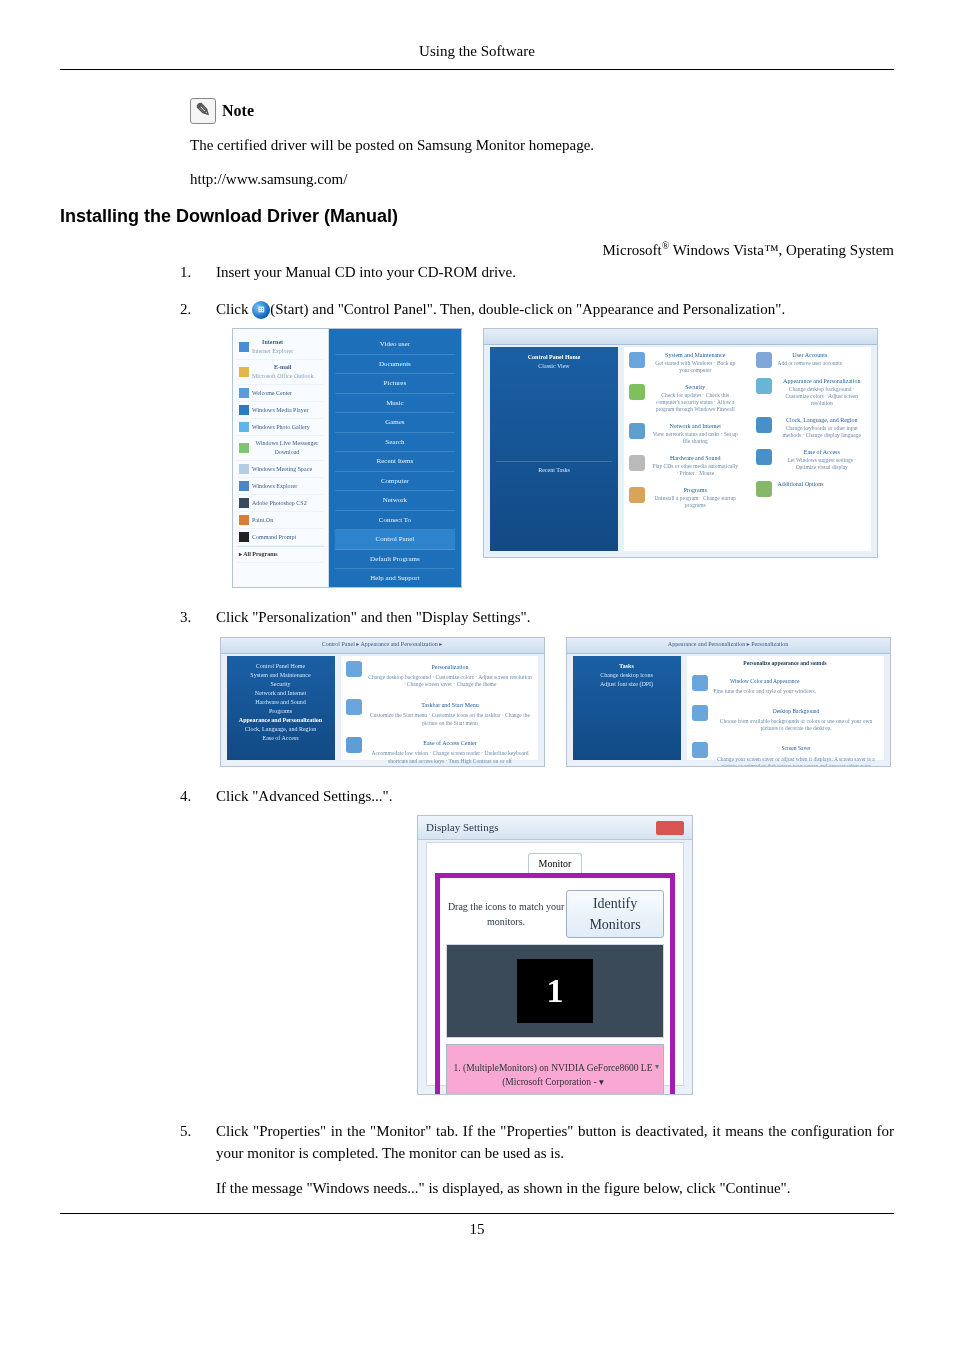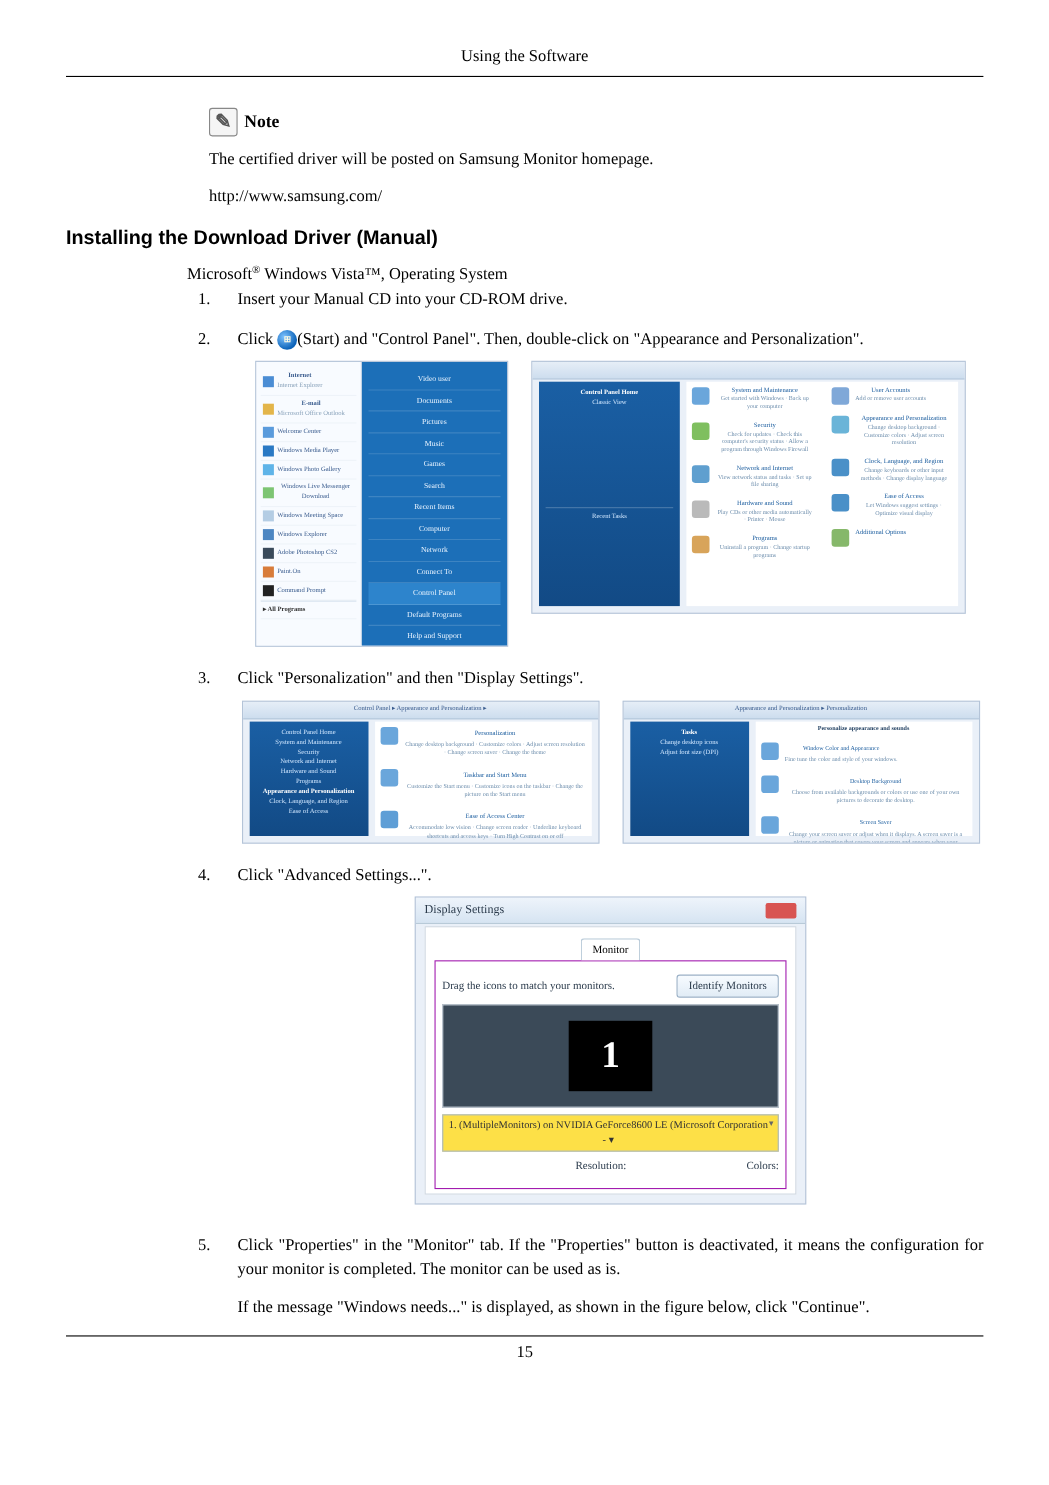--- a/index.html
+++ b/index.html
@@ -32,21 +32,21 @@
   }
   .note-label { font-weight: bold; font-size: 16px; }
   .note-text p { margin-bottom: 12px; }
   h2.section {
     font-family: Arial, Helvetica, sans-serif;
     font-weight: bold;
     font-size: 18px;
     margin-top: 10px;
     margin-bottom: 8px;
   }
-  .indent-1 { margin-left: 110px; }
+  .indent-1 { margin-left: 110px; text-align: right; }
   ol.steps { margin-left: 120px; list-style: none; counter-reset: step; }
   ol.steps > li {
     counter-increment: step;
     position: relative;
     padding-left: 36px;
     margin-bottom: 14px;
   }
   ol.steps > li::before {
     content: counter(step) ".";
     position: absolute;
@@ -58,21 +58,21 @@
     border: 1px solid #b4c4d8;
     display: inline-block;
     background: #eaf0f8;
     position: relative;
     overflow: hidden;
   }
   .ss-1 { width: 230px; height: 260px; }
   .ss-2 { width: 395px; height: 230px; }
   .ss-3 { width: 325px; height: 130px; }
   .ss-4 { width: 325px; height: 130px; }
-  .ss-5 { width: 356px; height: 280px; }
+  .ss-5 { width: 276px; height: 280px; }
   .sidebar {
     position: absolute; left:0; top:0; bottom:0; width: 42%;
     background: #f8fbff; border-right: 1px solid #cfdbe8;
     padding: 6px 4px; font-size: 6px; color: #3a5c8e;
   }
   .sidebar .row { display:flex; align-items:center; gap:3px; padding:3px 2px; border-bottom: 1px solid #eef3f9;}
   .sidebar .sq { width:10px; height:10px; background:#5a9bdc; flex:0 0 auto; }
   .rpane {
     position:absolute; right:0; top:0; bottom:0; width:58%;
     background:#1c6fb8; padding:6px; font-size:7px; color:#e8f3ff;
@@ -90,23 +90,23 @@
   .cp-item .t .h{color:#1a5c9e;}
   .cp-item .t .s{color:#6b8cab;font-size:5.5px;}
   .cols{display:flex;gap:6px;}
   .col{flex:1;}
   .pers .link{color:#1a5c9e;padding:3px 0;}
   .ds-inner{position:absolute;inset:26px 8px 8px 8px;background:#fff;border:1px solid #cfd8e2;padding:8px;}
   .ds-title{position:absolute;inset:0 0 auto 0;height:24px;background:linear-gradient(#eef4fb,#d6e4f2);border-bottom:1px solid #b8cad8;font-size:11px;color:#2a3a4b;display:flex;align-items:center;padding:0 8px;}
   .ds-title .x{margin-left:auto;width:28px;height:14px;background:#d85452;border-radius:2px;}
   .tab{display:inline-block;border:1px solid #b8cad8;border-bottom:none;padding:2px 10px;font-size:10px;background:#fff;border-radius:3px 3px 0 0;}
   .ds-row{display:flex;justify-content:space-between;align-items:center;font-size:10px;color:#2a3a4b;margin:6px 0;}
-  .btn{display:inline-block;border:1px solid #9ab0c6;background:linear-gradient(#f7fbff,#e1ecf6);padding:2px 10px;font-size:10px;border-radius:3px;}
+  .btn{display:inline-block;border:1px solid #9ab0c6;background:linear-gradient(#f7fbff,#e1ecf6);padding:2px 10px;font-size:14px;border-radius:3px;}
   .big1{background:#000;color:#fff;width:76px;height:64px;margin:8px auto;display:flex;align-items:center;justify-content:center;font-size:34px;font-weight:bold;}
-  .drop{border:1px solid #a8b8c8;background:#fde047;padding:2px 4px;font-size:9.5px;color:#333;display:flex;align-items:flex-start;justify-content:space-between;}
+  .drop{border:1px solid #a8b8c8;background:#f9a8d4;padding:16px 4px;font-size:9.5px;color:#333;display:flex;align-items:flex-start;justify-content:space-between;}
   .drop .ar{font-size:8px;color:#666;}
   .check{display:inline-block;width:11px;height:11px;border:1px solid #8aa4be;background:#fff;vertical-align:middle;margin-right:4px;}
   .foot-line { border-top: 1px solid #000; padding-top: 4px; text-align: center; font-size: 15px;}
   .vista-start-icon{display:inline-flex;width:18px;height:18px;border-radius:50%;background:radial-gradient(circle at 35% 35%, #7ec3ff, #0b62b8 70%);vertical-align:middle;align-items:center;justify-content:center;color:#fffbe4;font-size:8px;font-weight:bold;}
   .reg{vertical-align:super;font-size:10px;}
 </style>
 </head>
 <body>
 
 <div class="header-title">Using the Software</div>
@@ -375,21 +375,21 @@
   <li>
     <span>Click "Advanced Settings...".</span>
     <div class="figure-center">
       <div class="screenshot ss-5">
         <div class="ds-title">
           <span>Display Settings</span>
           <span class="x"></span>
         </div>
         <div class="ds-inner">
           <span class="tab">Monitor</span>
-          <div style="border:1px solid #a21caf;padding:6px;margin-top:-1px;">
+          <div style="border:5px solid #a21caf;padding:6px;margin-top:-1px;">
             <div class="ds-row">
               <span>Drag the icons to match your monitors.</span>
               <span class="btn">Identify Monitors</span>
             </div>
             <div style="border:1px solid #cfd8e2;background:#3b4a58;padding:6px;">
               <div class="big1">1</div>
             </div>
             <div class="drop" style="margin-top:6px;">
               <span>1. (MultipleMonitors) on NVIDIA GeForce8600 LE (Microsoft Corporation - ▾</span>
                 <span class="ar">▾</span>

